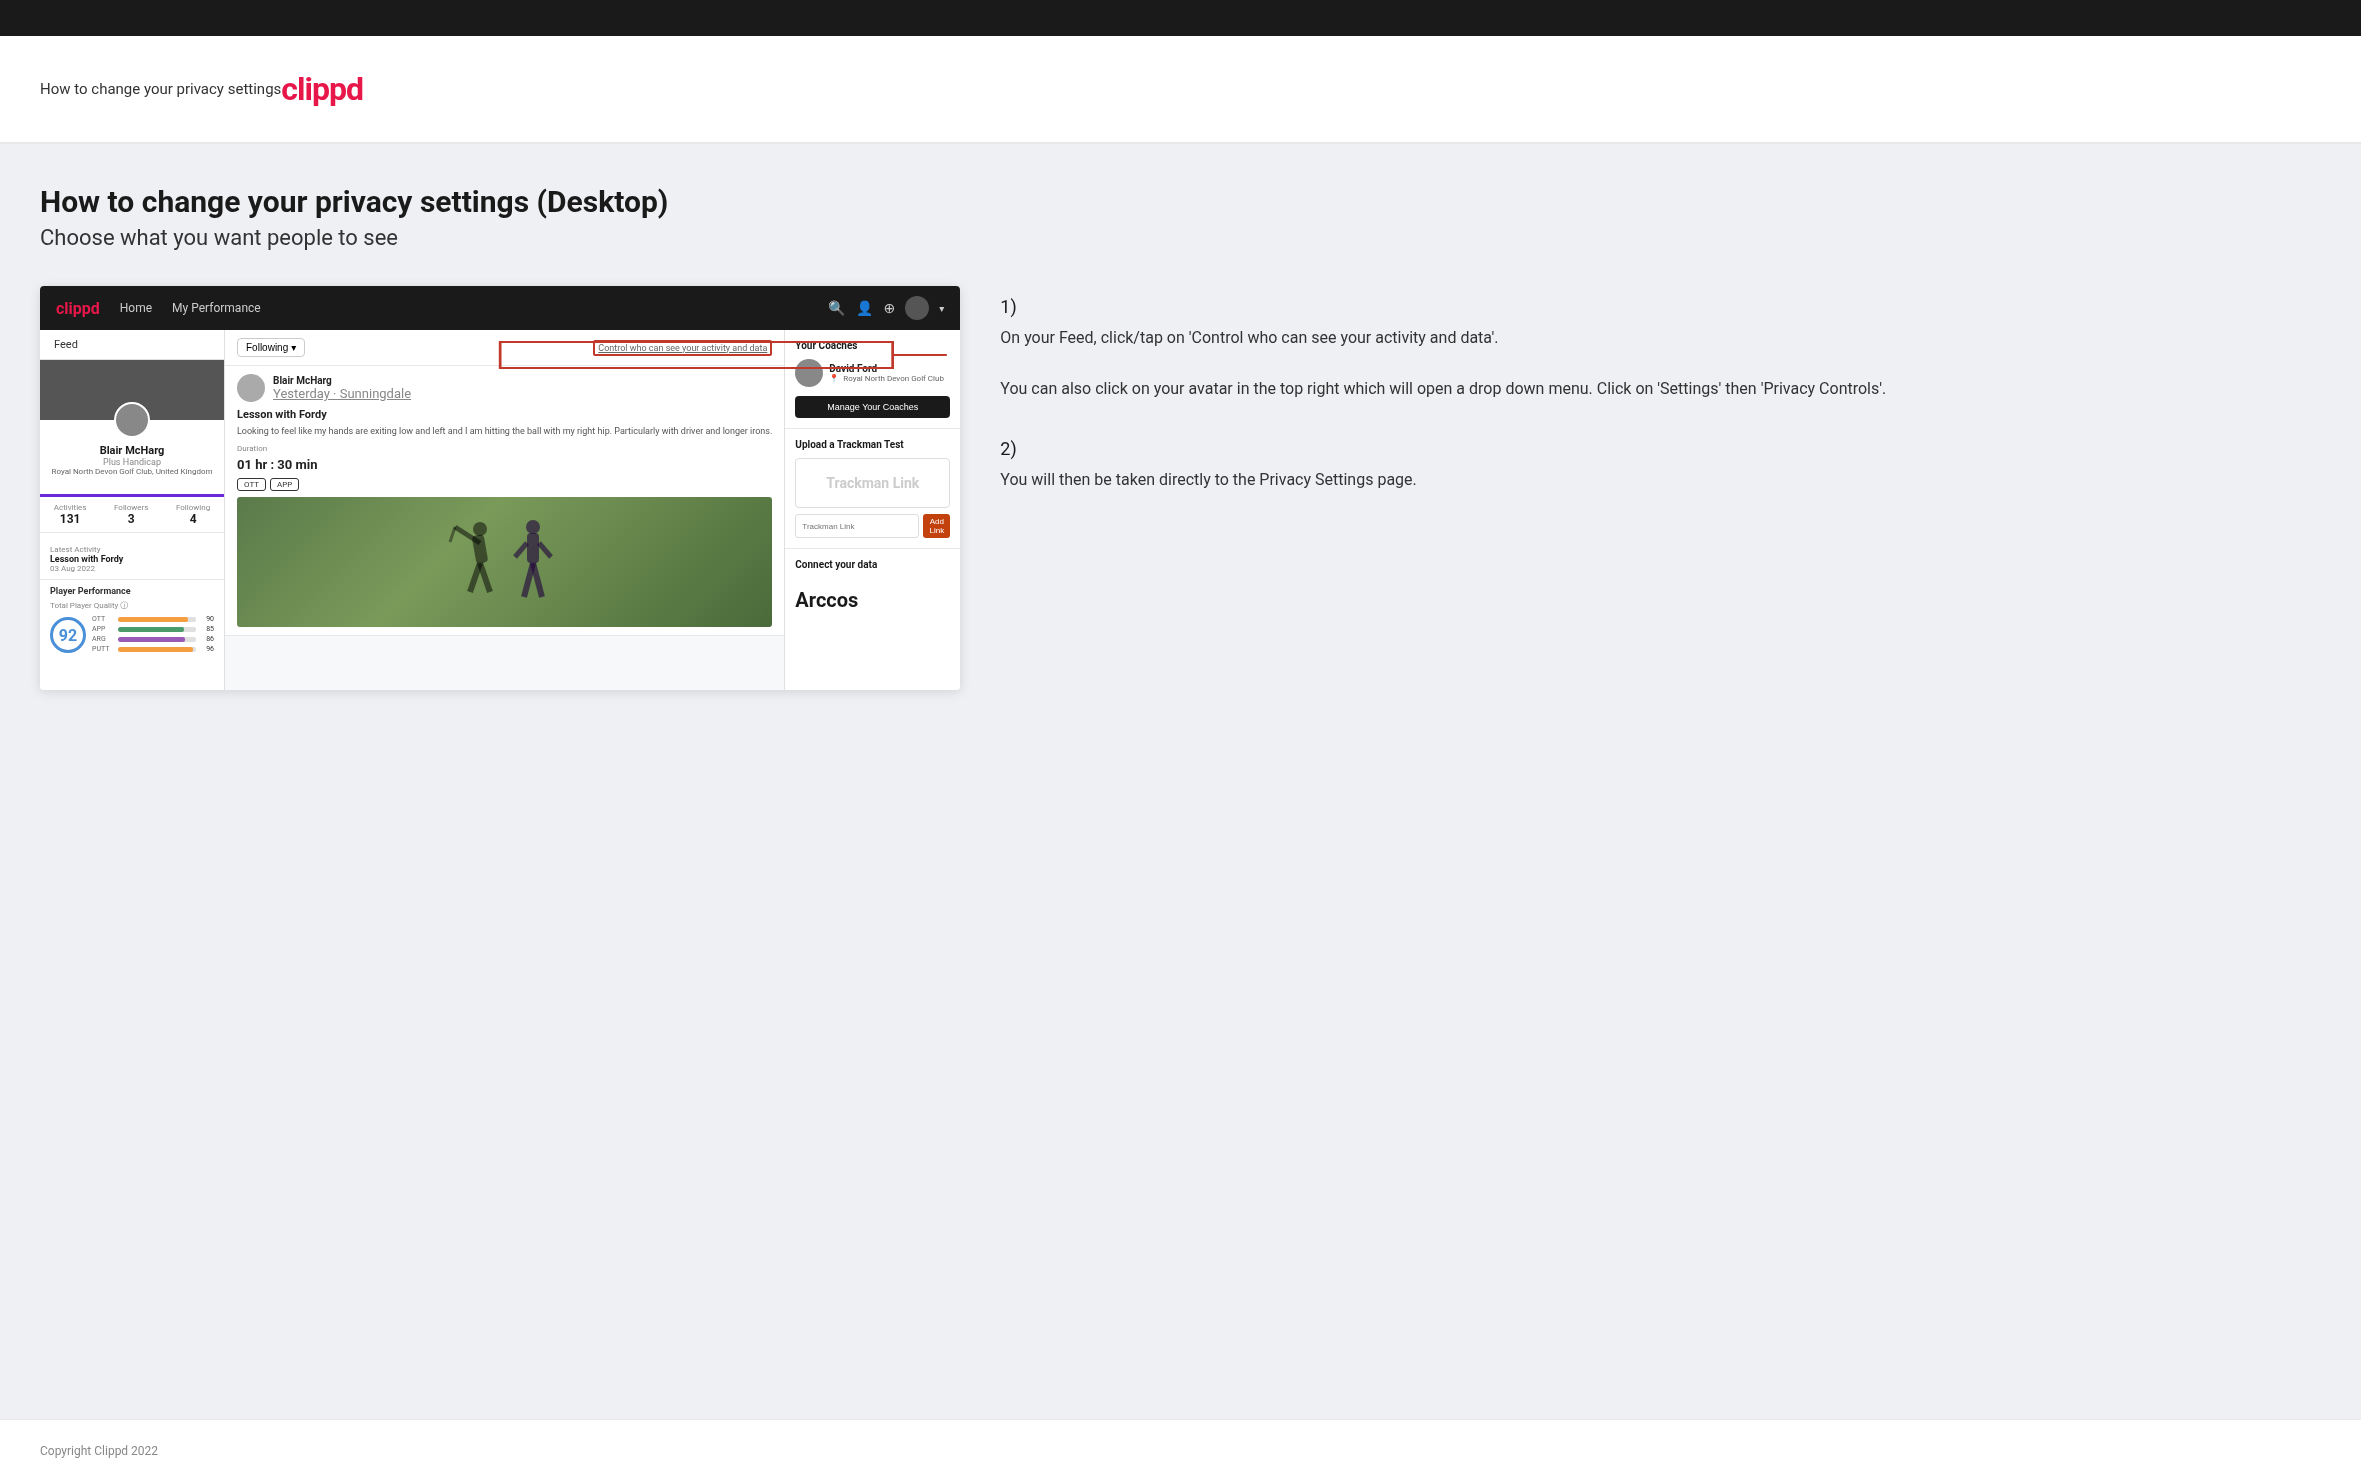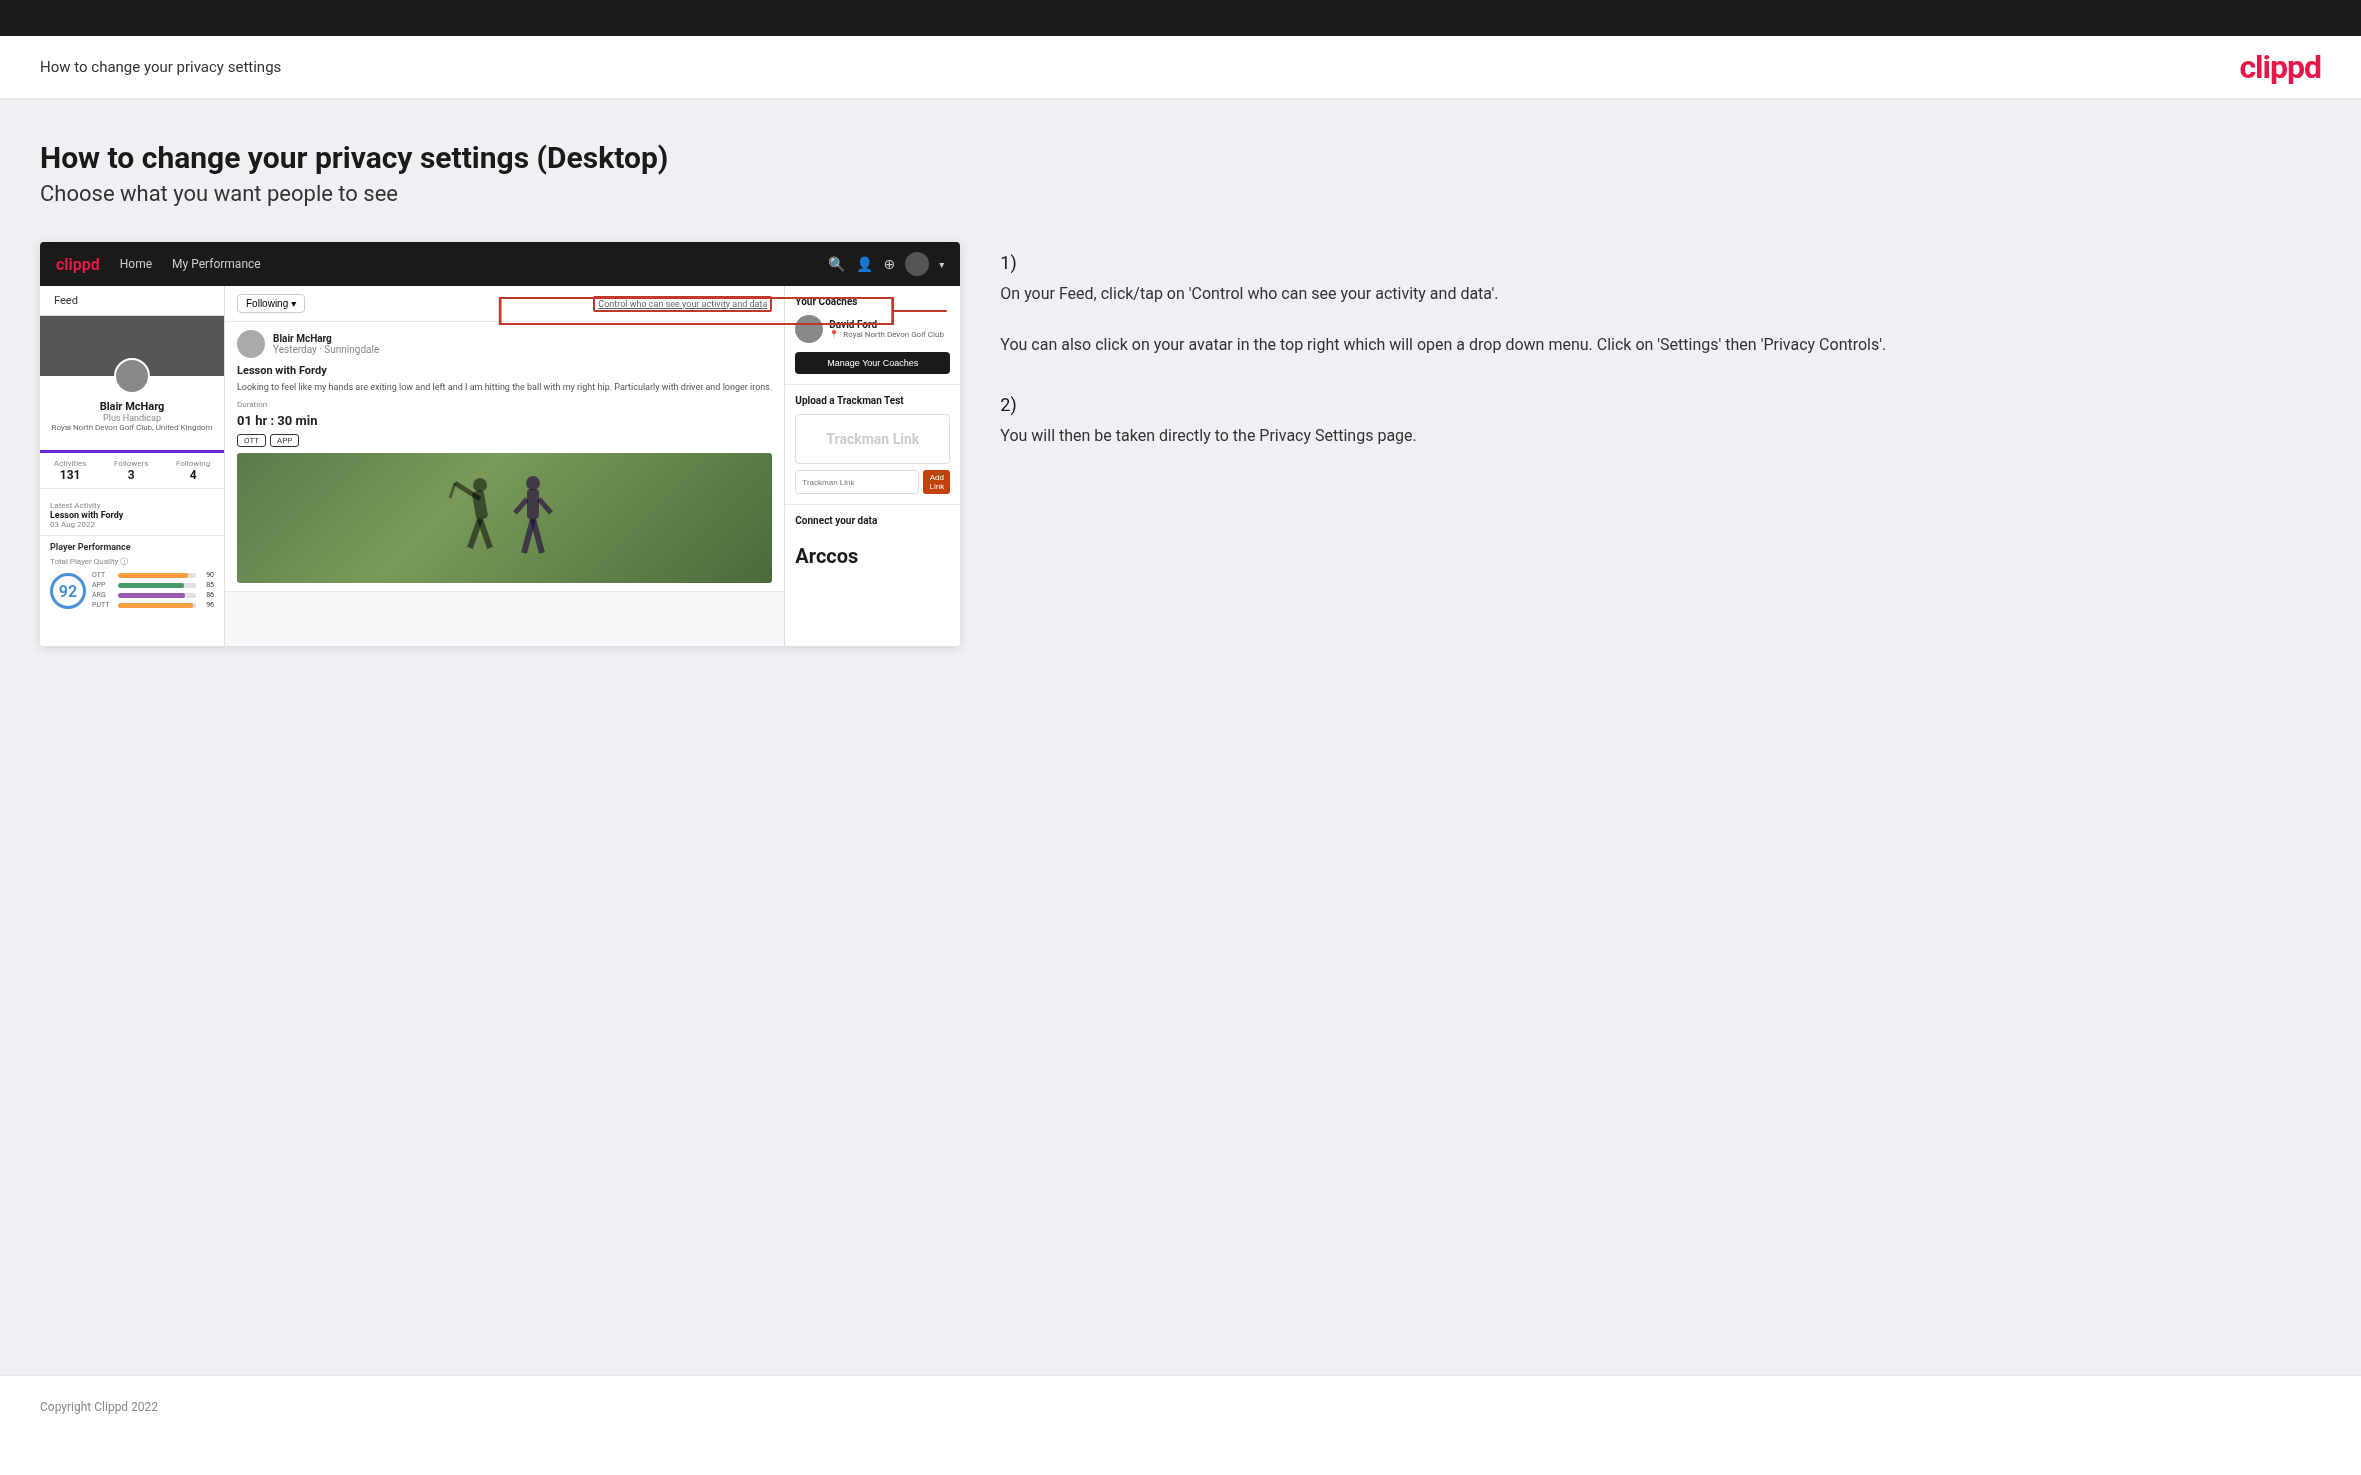--- a/index.html
+++ b/index.html
@@ -13,22 +13,21 @@
     .top-bar {
       background: #1a1a1a;
       height: 36px;
       width: 100%;
     }
 
     
     .site-header {
       display: flex;
       align-items: center;
-      justify-content: space-between;
-      padding: 12px 40px;
+      padding: 34px 40px;
       border-bottom: 2px solid #e8e8e8;
     }
     .site-header-title {
       font-size: 15px;
       color: #333;
     }
     .clippd-logo {
       font-size: 32px;
       font-weight: 700;
       color: #e8174a;
@@ -316,22 +315,23 @@
       width: 28px;
       height: 28px;
       border-radius: 50%;
       background: #aaa;
     }
     .app-post-name {
       font-size: 10px;
       font-weight: 700;
     }
     .app-post-date {
-      font-size: 10px;
+      font-size: 13px;
       color: #888;
+      text-decoration: underline;
     }
     .app-post-title {
       font-size: 11px;
       font-weight: 700;
       margin-bottom: 4px;
     }
     .app-post-desc {
       font-size: 9px;
       color: #555;
       margin-bottom: 6px;

